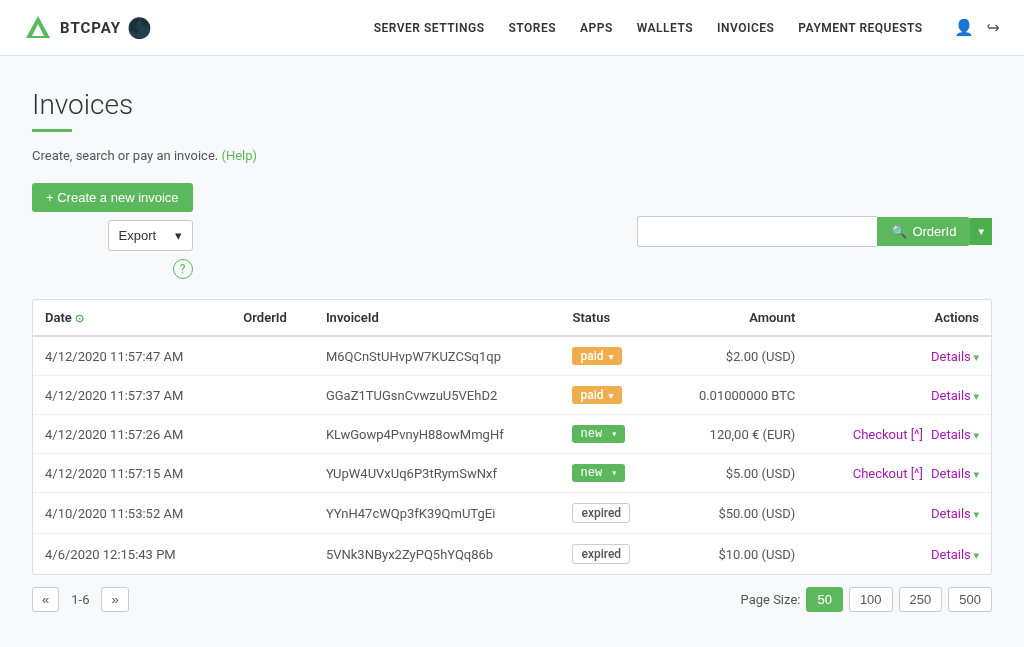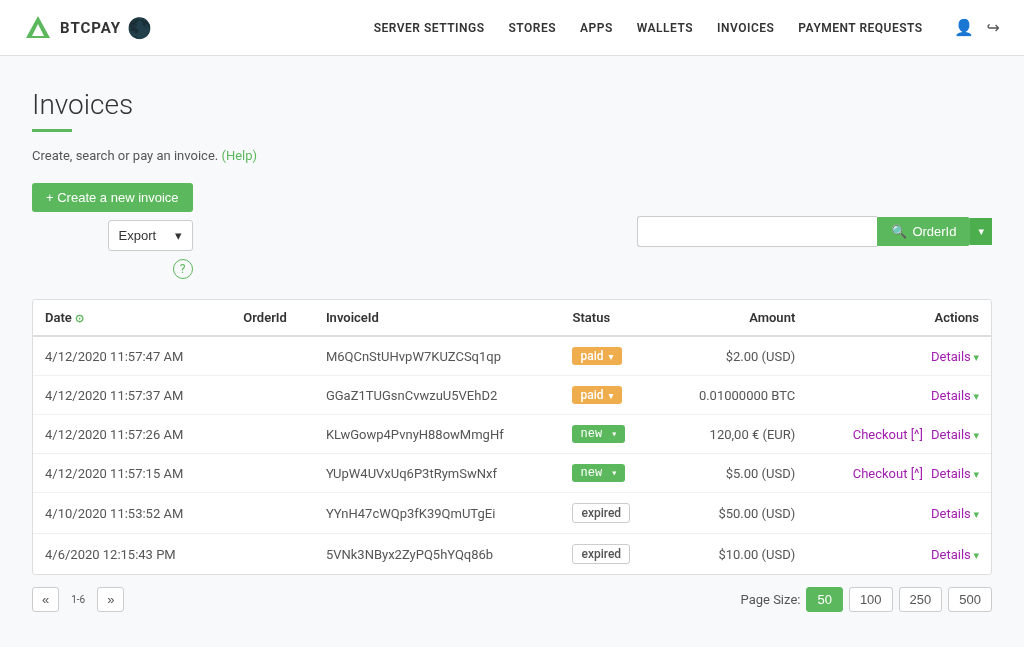--- a/index.html
+++ b/index.html
@@ -50,21 +50,21 @@
     .status-expired { background: #fff; color: #555; border: 1px solid #ccc; }
     .badge-arrow { font-size: 10px; margin-left: 2px; }
 
     .action-link { color: #a21caf; text-decoration: none; cursor: pointer; font-size: 13px; }
     .action-arrow { color: #5cb85c; font-size: 11px; cursor: pointer; }
 
     
     .pagination-bar { display: flex; align-items: center; justify-content: space-between; padding: 12px 0 0 0; }
     .pagination { display: flex; align-items: center; gap: 4px; }
     .page-btn { border: 1px solid #ccc; background: #fff; padding: 4px 9px; border-radius: 3px; cursor: pointer; font-size: 13px; color: #555; }
-    .page-info { font-size: 10px; color: #555; padding: 4px 8px; }
+    .page-info { font-size: 13px; color: #555; padding: 4px 8px; }
     .page-size { display: flex; align-items: center; gap: 6px; }
     .page-size-label { font-size: 13px; color: #555; }
     .size-btn { border: 1px solid #ccc; background: #fff; padding: 4px 10px; border-radius: 3px; cursor: pointer; font-size: 13px; color: #555; }
     .size-btn.active { background: #5cb85c; color: #fff; border-color: #5cb85c; }
 
     .sort-icon { font-size: 11px; color: #5cb85c; cursor: pointer; }
   </style>
 </head>
 <body>
 

